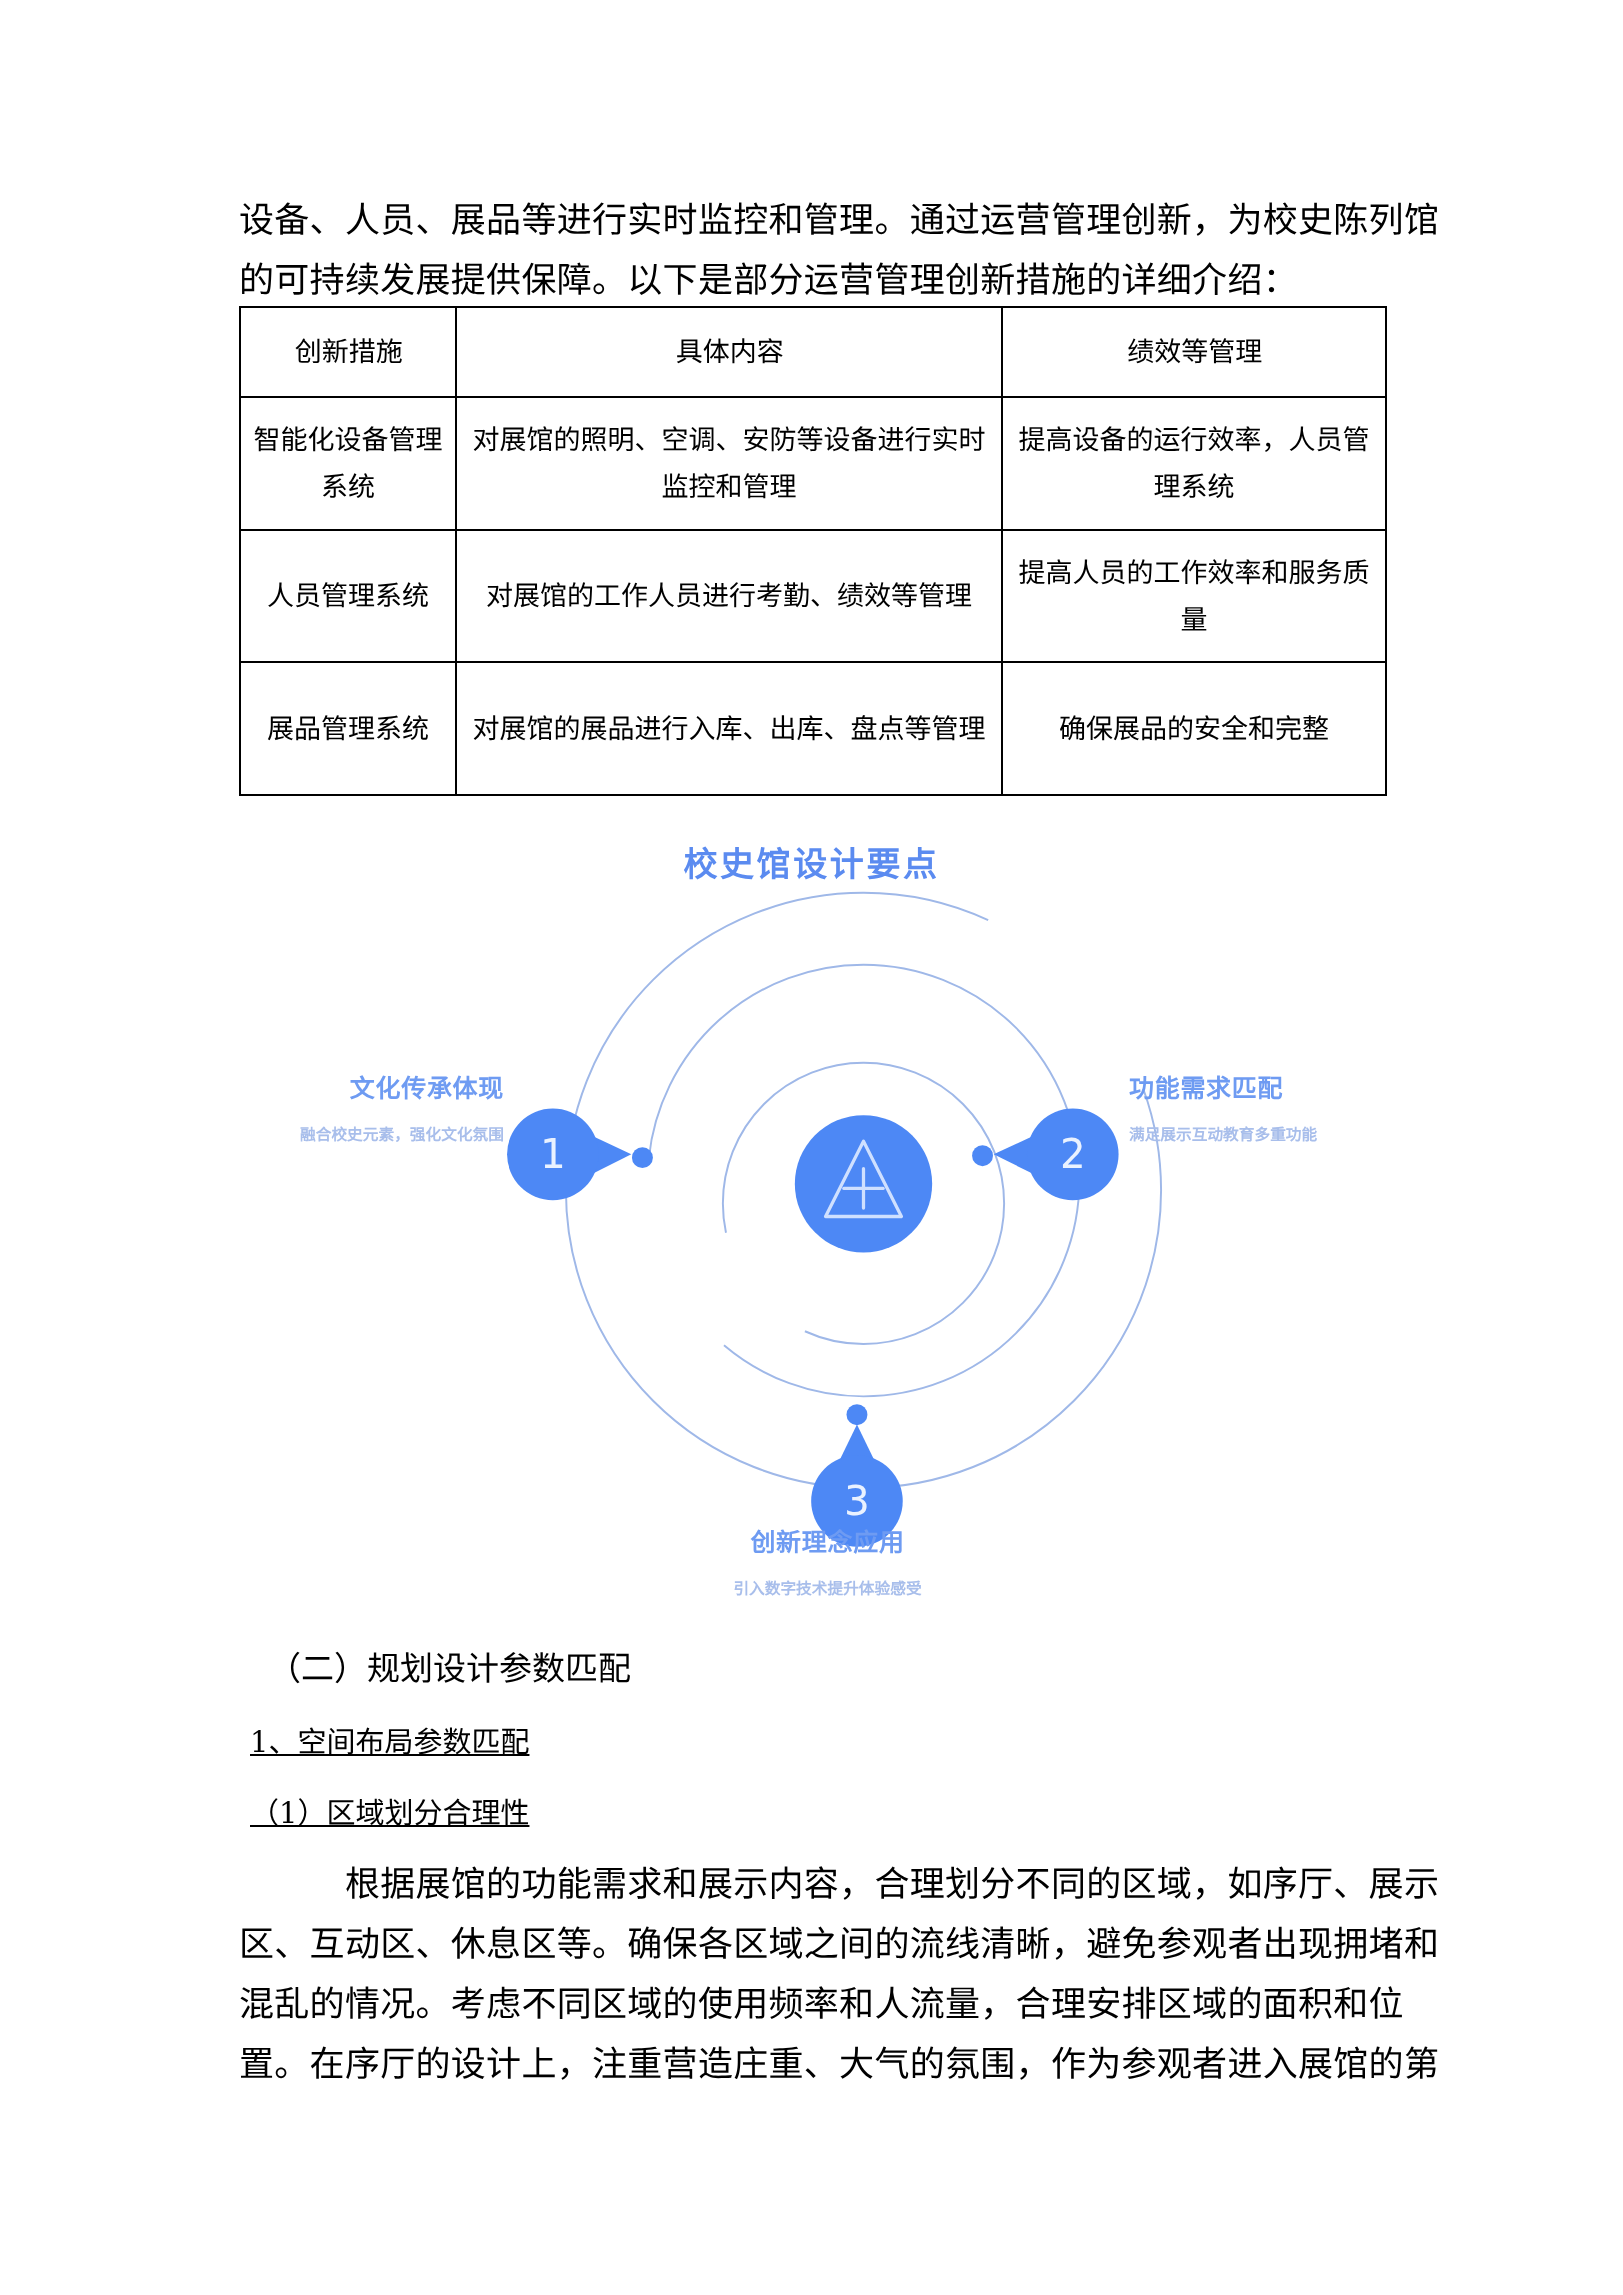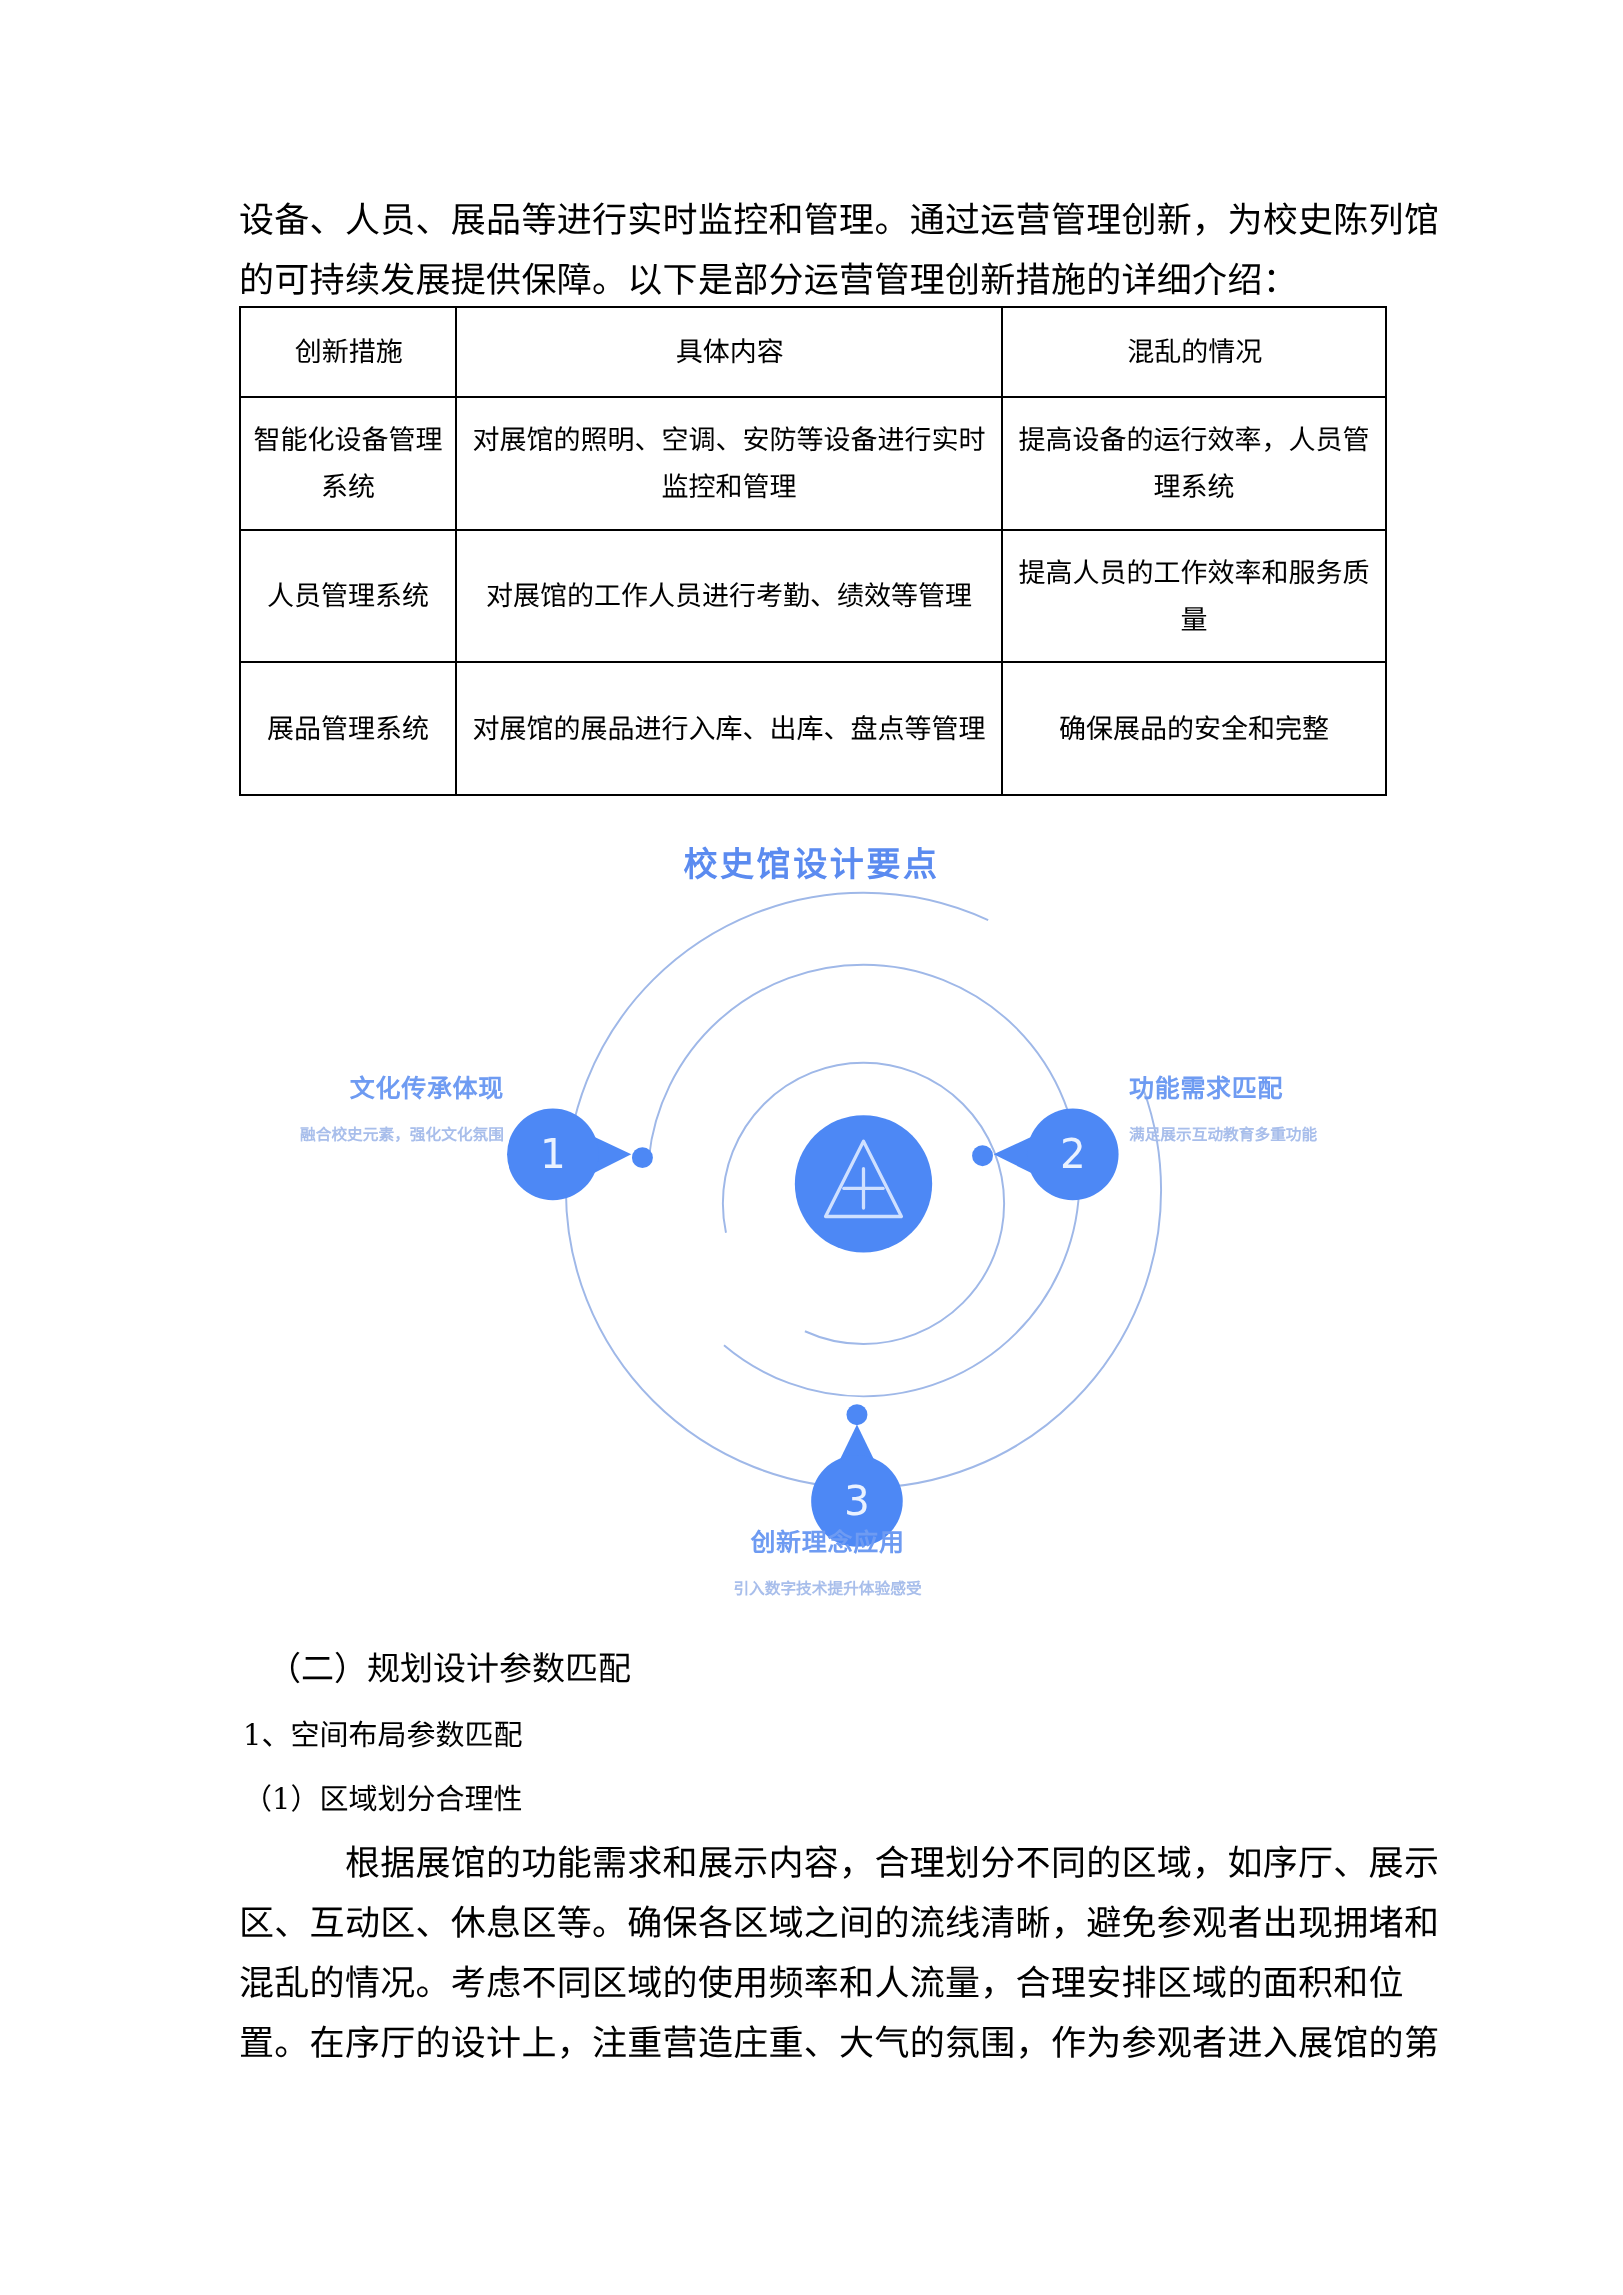--- a/index.html
+++ b/index.html
@@ -148,24 +148,25 @@
   }
   h2.sec-heading {
     margin: 0;
     font-size: 33px;
     font-weight: normal;
     line-height: 65px;
     padding-left: 29px;
     font-family: "DejaVu Serif", "Liberation Serif", serif;
   }
   p.sub-heading {
-    margin: 4px;
+    margin: 11px;
     font-size: 29px;
     line-height: 60px;
     font-family: "DejaVu Serif", "Liberation Serif", serif;
+    text-decoration: underline;
   }
 </style>
 </head>
 <body>
 
 <div class="page">
 
   <div class="content">
     <p class="body-line">设备、人员、展品等进行实时监控和管理。通过运营管理创新，为校史陈列馆</p>
     <p class="body-line">的可持续发展提供保障。以下是部分运营管理创新措施的详细介绍：</p>
@@ -175,21 +176,21 @@
     <table class="ops-table">
       <colgroup>
         <col class="col-a">
           <col class="col-b">
           <col class="col-c">
       </colgroup>
       <thead>
         <tr>
           <th>创新措施</th>
           <th>具体内容</th>
-          <th>混乱的情况</th>
+          <th>绩效等管理</th>
         </tr>
       </thead>
       <tbody>
         <tr class="data-row">
           <td>智能化设备管理系统</td>
           <td>对展馆的照明、空调、安防等设备进行实时监控和管理</td>
           <td>提高设备的运行效率，人员管理系统</td>
         </tr>
         <tr class="data-row">
           <td>人员管理系统</td>

